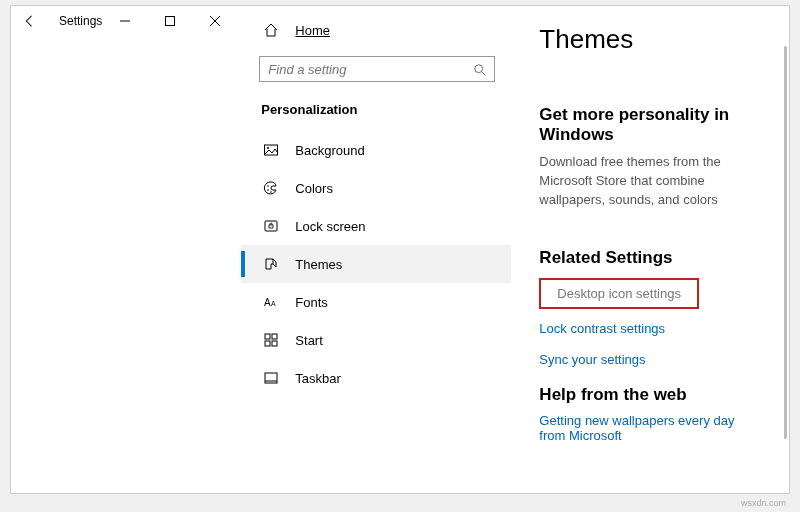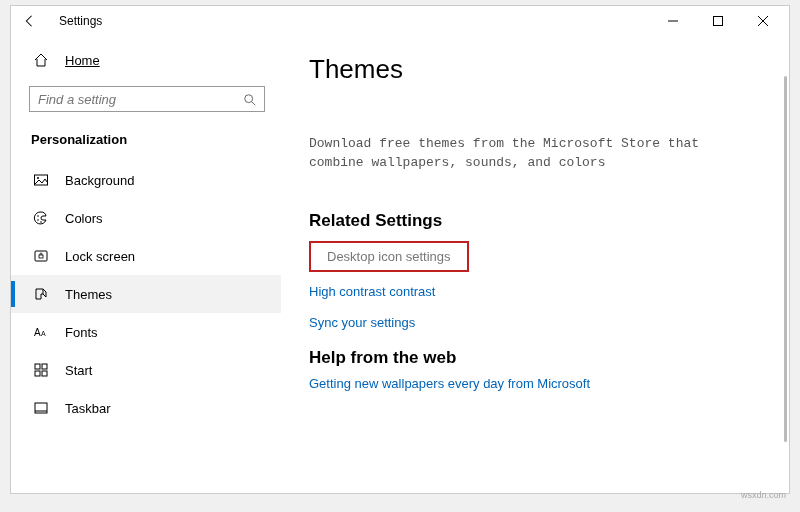--- a/index.html
+++ b/index.html
@@ -1,17 +1,17 @@
 <!DOCTYPE html>
 <html><head>
   <meta charset="utf-8">
   <style>
     * { margin: 0; padding: 0; box-sizing: border-box; font-family: 'Segoe UI', sans-serif; }
     body { width: 800px; height: 512px; background: #f0f0f0; overflow: hidden; position: relative; }
-    .window { position: absolute; top: 5px; left: 10px; right: 10px; bottom: 18px; background: #fff; border: 1px solid #ccc; display: flex; flex-direction: column; }
+    .window { position: absolute; top: 5px; left: 10px; right: 10px; bottom: 18px; background: #fff; border: 1px solid #ccc; display: flex; }
     .titlebar { height: 30px; display: flex; align-items: center; padding: 0 4px; }
     .titlebar .back { width: 28px; height: 28px; display: flex; align-items: center; justify-content: center; cursor: pointer; }
     .titlebar .title { font-size: 12px; margin-left: 16px; color: #000; }
     .winbtns { margin-left: auto; display: flex; }
     .winbtn { width: 45px; height: 28px; display: flex; align-items: center; justify-content: center; cursor: pointer; }
     .body { flex: 1; display: flex; overflow: hidden; }
     .sidebar { width: 270px; display: flex; flex-direction: column; padding-top: 6px; }
     .home-row { display: flex; align-items: center; height: 36px; padding-left: 20px; cursor: pointer; text-decoration: underline; }
     .home-row .icon { width: 20px; display: flex; justify-content: center; }
     .home-row .label { margin-left: 14px; font-size: 13px; color: #000; }
@@ -21,27 +21,27 @@
     .section-label { font-size: 13px; font-weight: 600; padding: 8px 0 14px 20px; color: #000; }
     .nav { display: flex; flex-direction: column; }
     .nav-item { display: flex; align-items: center; height: 38px; padding-left: 20px; cursor: pointer; position: relative; }
     .nav-item .icon { width: 20px; display: flex; justify-content: center; }
     .nav-item .label { margin-left: 14px; font-size: 13px; color: #000; }
     .nav-item.active::before { content: ''; position: absolute; left: 0; top: 6px; bottom: 6px; width: 4px; background: #0078d4; }
     .nav-item.active { background: #f2f2f2; }
     .content { flex: 1; padding: 18px 40px 0 28px; overflow-y: auto; position: relative; }
     .page-title { font-size: 26px; font-weight: 400; margin-bottom: 50px; }
     .section-h { font-size: 17px; font-weight: 600; margin-bottom: 8px; }
-    .section-desc { font-size: 13px; color: #555; line-height: 1.45; margin-bottom: 38px; max-width: 470px; font-family: Liberation Mono, monospace; }
+    .section-desc { font-size: 13px; color: #555; line-height: 1.45; margin-bottom: 38px; max-width: 470px; }
     .link { font-size: 13px; color: #0064b7; cursor: pointer; display: block; margin-bottom: 16px; }
     .link.highlighted { color: #777; border: 2px solid #c02020; padding: 6px 16px; display: inline-block; margin-bottom: 12px; margin-top: 2px; }
     .related-block { margin-bottom: 18px; }
     .scrollbar-track { position: absolute; right: 2px; top: 40px; bottom: 10px; width: 4px; background: transparent; }
     .scrollbar-thumb { position: absolute; right: 0; top: 0; width: 3px; height: 90%; background: #bbb; border-radius: 2px; }
-    .watermark { position: absolute; bottom: 12px; right: 14px; font-size: 9px; color: #aaa; }
+    .watermark { position: absolute; bottom: 4px; right: 14px; font-size: 9px; color: #aaa; }
   </style>
 </head>
 <body>
 
 <div class="window">
   <div class="titlebar">
     <div class="back">
       <svg width="14" height="14" viewBox="0 0 16 16">
           <path d="M11 2 L5 8 L11 14" stroke="#000" stroke-width="1.2" fill="none"></path>
         </svg>
@@ -153,26 +153,27 @@
               </svg>
             </span>
           <span class="label">Taskbar</span>
         </div>
       </div>
     </div>
 
     <div class="content">
       <div class="page-title">Themes</div>
 
+      <div class="section-h">Get more personality in Windows</div>
       <div class="section-desc">Download free themes from the Microsoft Store that combine wallpapers, sounds, and colors</div>
 
       <div class="related-block">
         <div class="section-h">Related Settings</div>
         <span class="link highlighted">Desktop icon settings</span><br>
-        <span class="link">High contrast contrast</span>
+        <span class="link">Lock contrast settings</span>
         <span class="link">Sync your settings</span>
       </div>
 
       <div class="section-h">Help from the web</div>
       <span class="link" style="margin-top:8px">Getting new wallpapers every day from Microsoft</span>
 
       <div class="scrollbar-track">
         <div class="scrollbar-thumb"></div>
       </div>
     </div>

